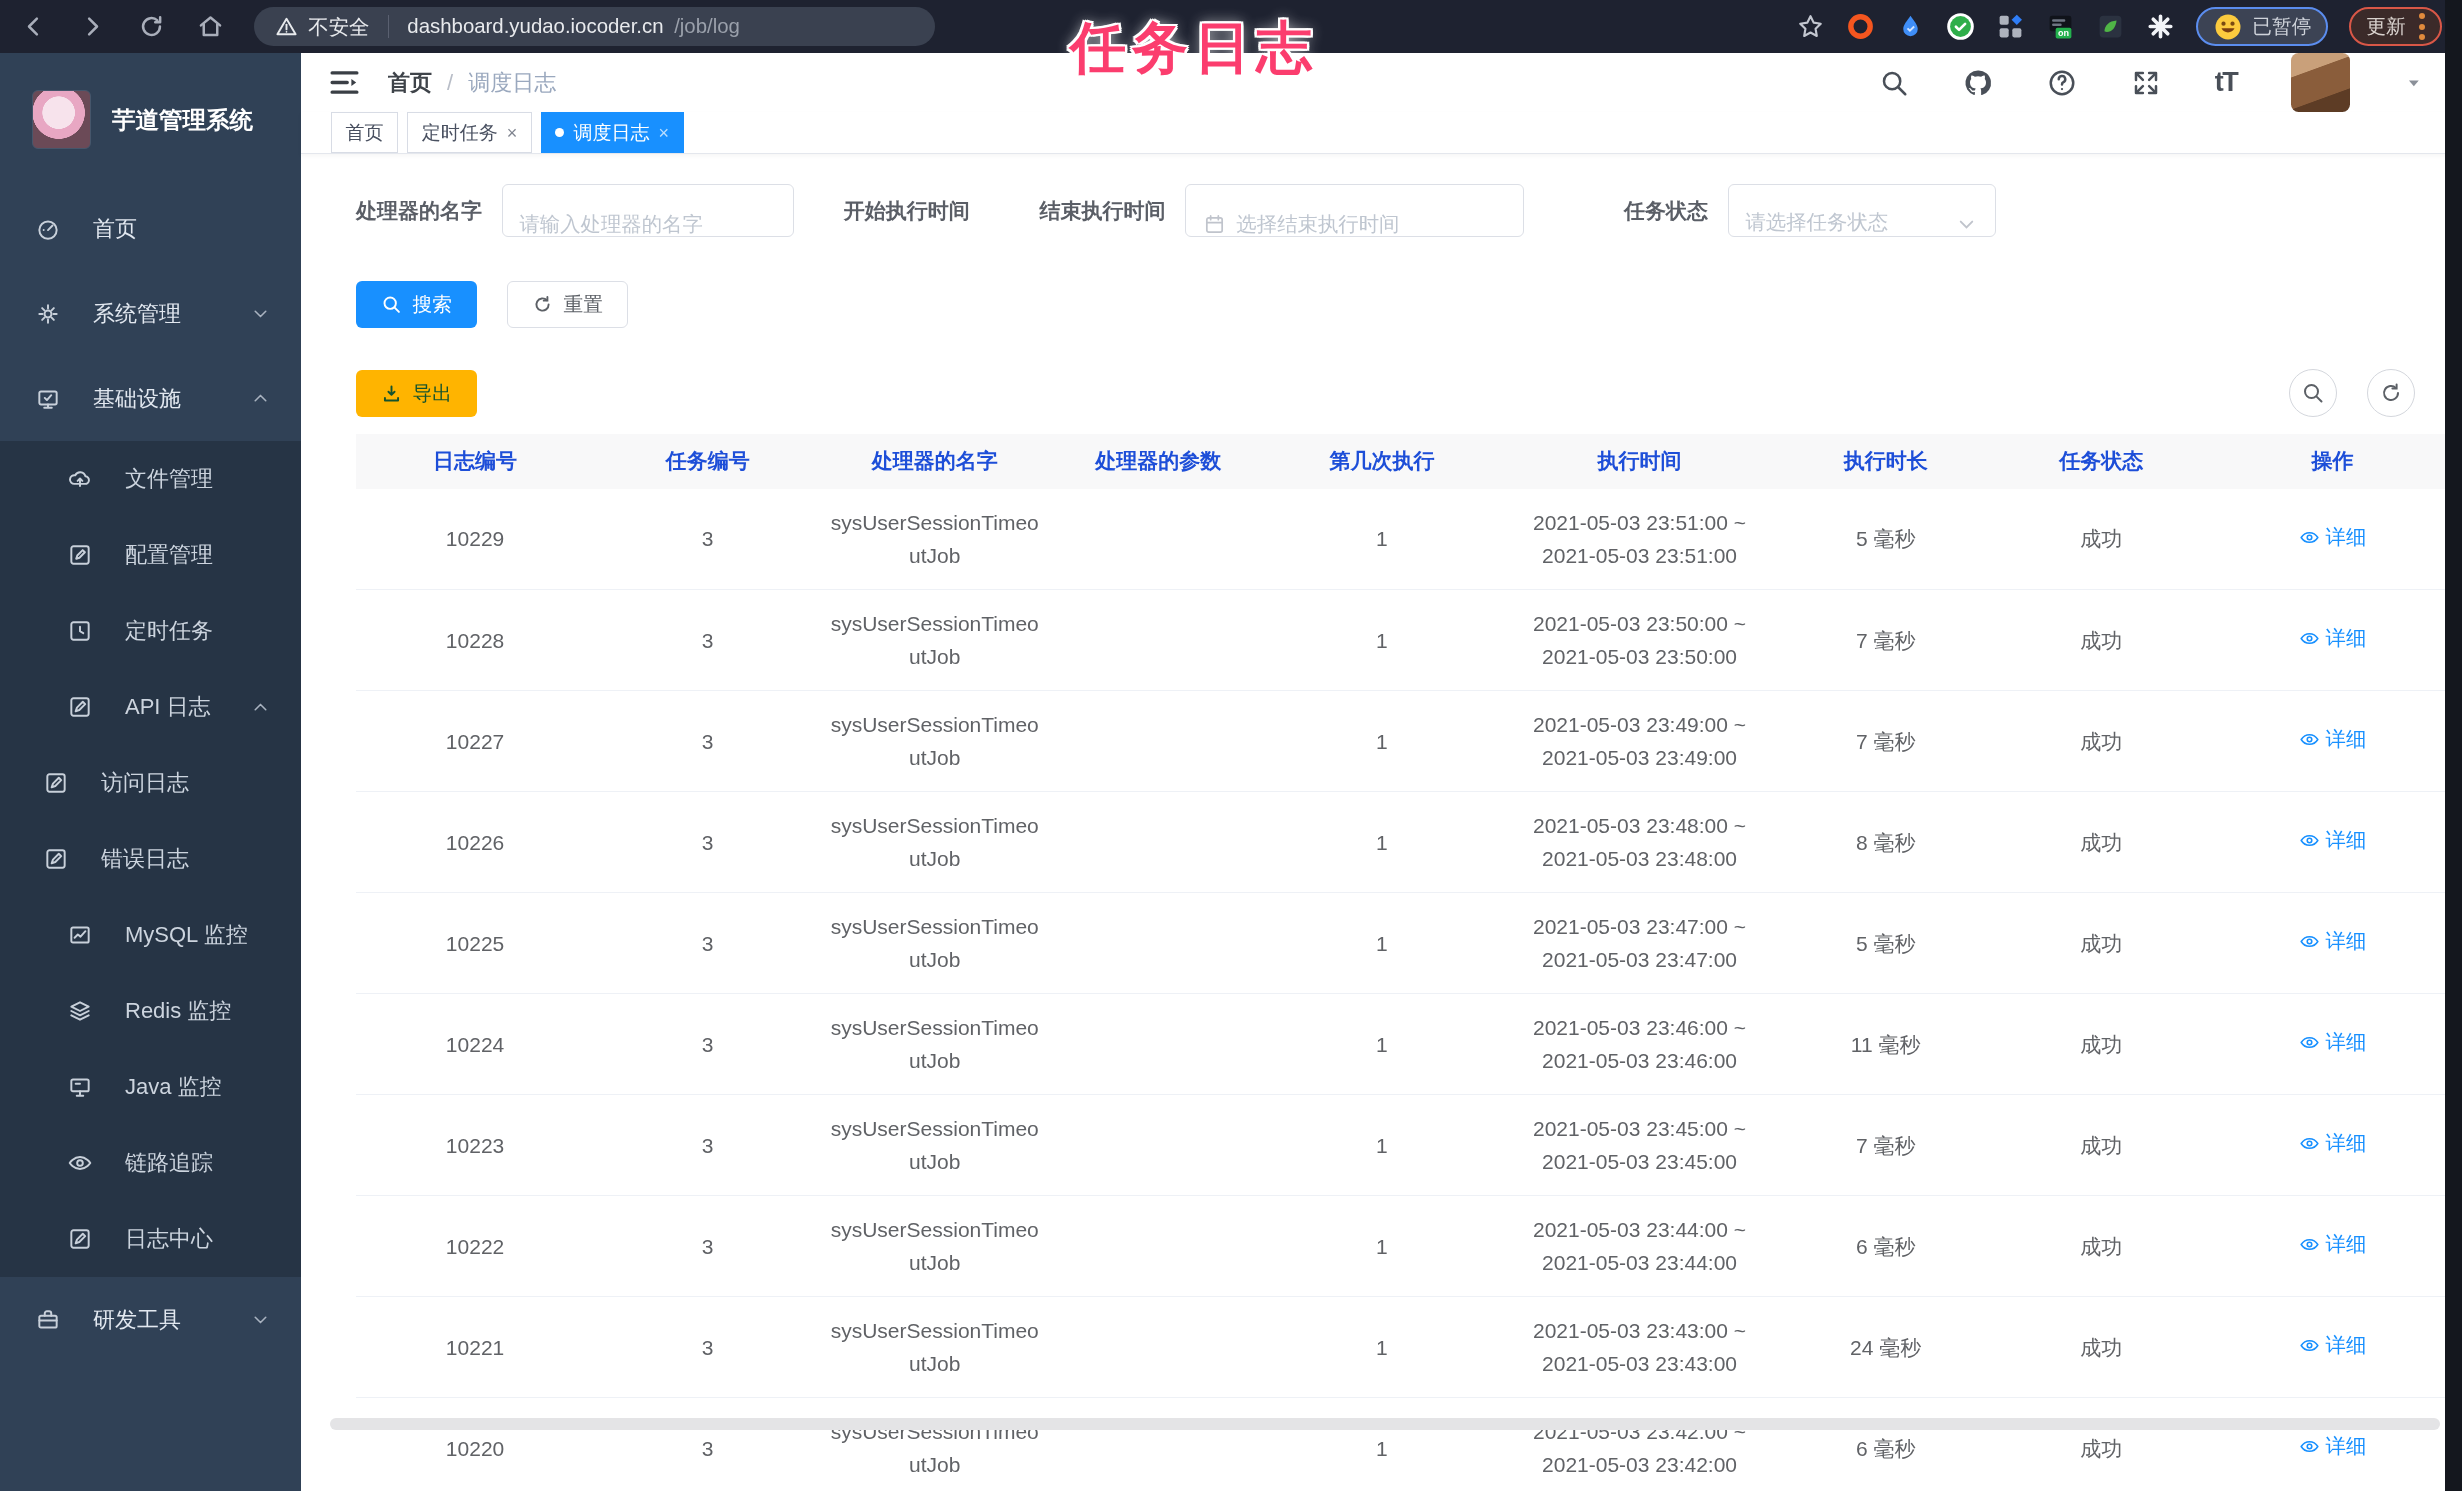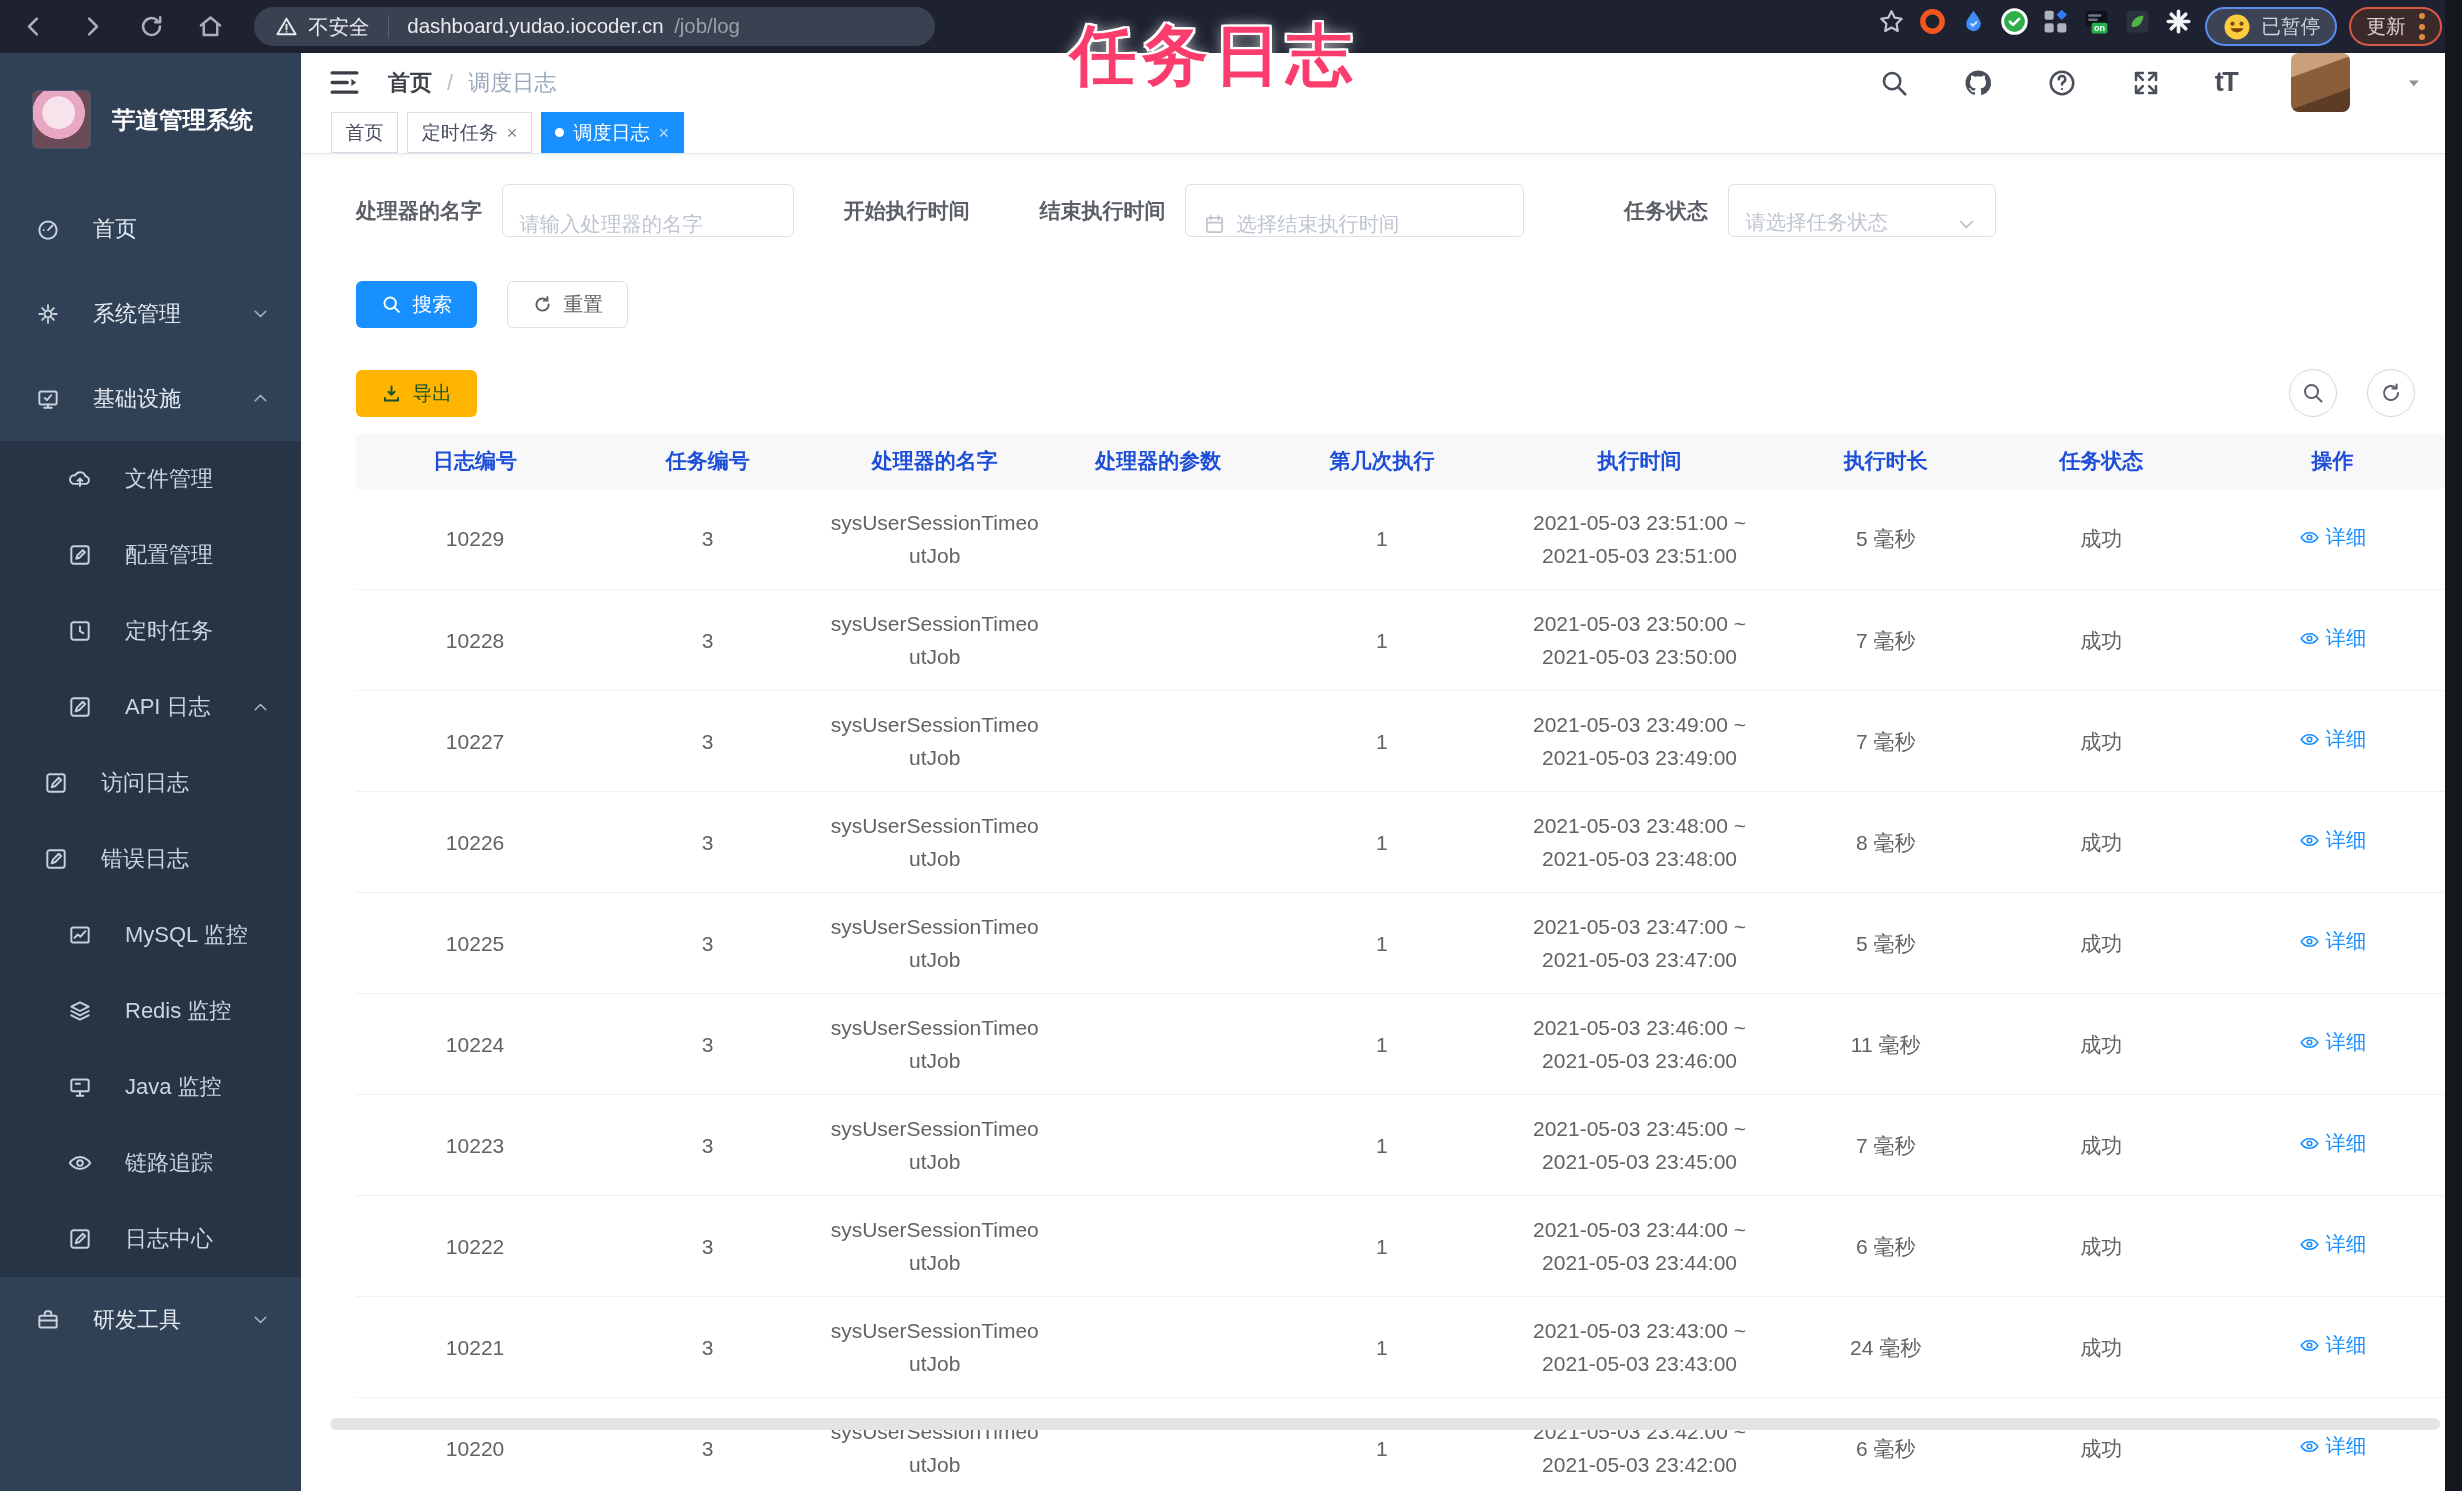--- a/index.html
+++ b/index.html
@@ -9,21 +9,21 @@
 
 .browser-bar{height:53px;background:#1e2230;display:flex;align-items:center;padding:0 19.7px;position:relative;z-index:30}
 .nav-icons{display:flex;gap:32px;align-items:center;margin-right:30px}
 .nav-icons .ic{width:27px;height:27px;color:#a9aeba}
 .address-bar{height:39px;background:#3a4150;border-radius:19.7px;display:flex;align-items:center;padding:0 21px;gap:10.6px;min-width:681px;cursor:text}
 .addr-warn{width:23px;height:23px;color:#e8eaed}
 .addr-sec{color:#e8eaed;font-size:20.4px;white-space:nowrap}
 .addr-div{width:1.5px;height:23px;background:#5a6070;margin:0 7.6px}
 .addr-url{font-size:20.4px;color:#e8eaed;white-space:nowrap}
 .addr-path{color:#9aa0ab}
-.browser-right{margin-left:auto;display:flex;align-items:flex-start;gap:12px}
+.browser-right{margin-left:auto;display:flex;align-items:center;gap:21px}
 .ext{width:29px;height:29px;position:relative}
 .pill{height:39px;border-radius:19.7px;display:flex;align-items:center;gap:9px;padding:0 15px;font-size:19.7px}
 .pill-paused{border:2.3px solid #5b8def;background:#3c4354;color:#cfd3da}
 .pill-update{border:2.3px solid #d95747;background:#3b2a29;color:#d9d2ce;gap:13.6px}
 .kebab{display:flex;flex-direction:column;gap:4.5px}
 .kebab i{width:6px;height:6px;border-radius:50%;background:#e08a3c}
 
 .app{display:flex;height:1438px}
 .sidebar{width:301px;background:#304156;flex-shrink:0;color:#dfe4ec;overflow:hidden}
 .logo-row{display:flex;align-items:center;gap:21px;height:133px;padding-left:32px}
@@ -77,21 +77,21 @@
 .circle-btn svg{width:24px;height:24px}
 
 table{margin:16.7px 0 0 26px;border-collapse:collapse;table-layout:fixed;width:2094px;font-size:21px;color:#606266}
 thead th{background:#f8f8f9;height:55px;font-weight:700;color:#1d4ed8;font-size:21px;text-align:center}
 tbody td{height:101px;border-bottom:1.5px solid #eef1f6;text-align:center;vertical-align:middle;line-height:33px}
 .handler{width:210px;margin:12px auto;word-break:break-all}
 .op-link{color:#1890ff;display:inline-flex;align-items:center;gap:6px;cursor:pointer;font-size:20.4px;text-decoration:none}
 .op-link svg{width:21px;height:21px}
 .h-scrollbar{position:absolute;left:29px;width:2110px;top:1365px;height:12px;border-radius:6px;background:#e4e4e6;z-index:6;cursor:pointer}
 
-.overlay-title{position:absolute;top:10.6px;left:1070px;font-size:66px;font-weight:700;color:#fb3d6e;letter-spacing:6px;z-index:50;white-space:nowrap;pointer-events:none;
+.overlay-title{position:absolute;top:10.6px;left:1070px;font-size:56px;font-weight:700;color:#fb3d6e;letter-spacing:6px;z-index:50;white-space:nowrap;pointer-events:none;
  text-shadow:2.3px 0 0 #fff,-2.3px 0 0 #fff,0 2.3px 0 #fff,0 -2.3px 0 #fff,2.3px 2.3px 0 #fff,-2.3px 2.3px 0 #fff,2.3px -2.3px 0 #fff,-2.3px -2.3px 0 #fff,0 0 13.6px rgba(255,255,255,.9)}
 .right-edge{position:absolute;top:0;right:0;width:16.7px;height:100%;background:#14171e;z-index:40}
 </style>
 </head>
 <body>
 
 <div class="browser-bar">
   <div class="nav-icons">
     <span class="ic">
         <svg viewBox="0 0 24 24" fill="none" stroke="currentColor" stroke-width="2.2" stroke-linecap="round" stroke-linejoin="round">

